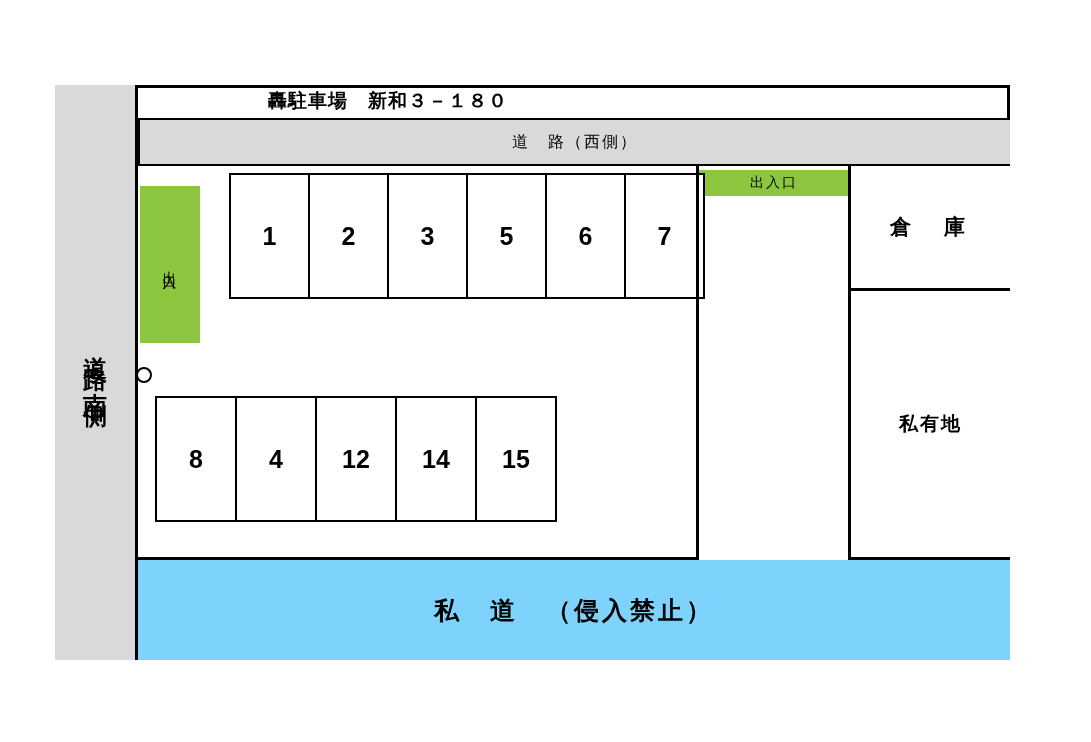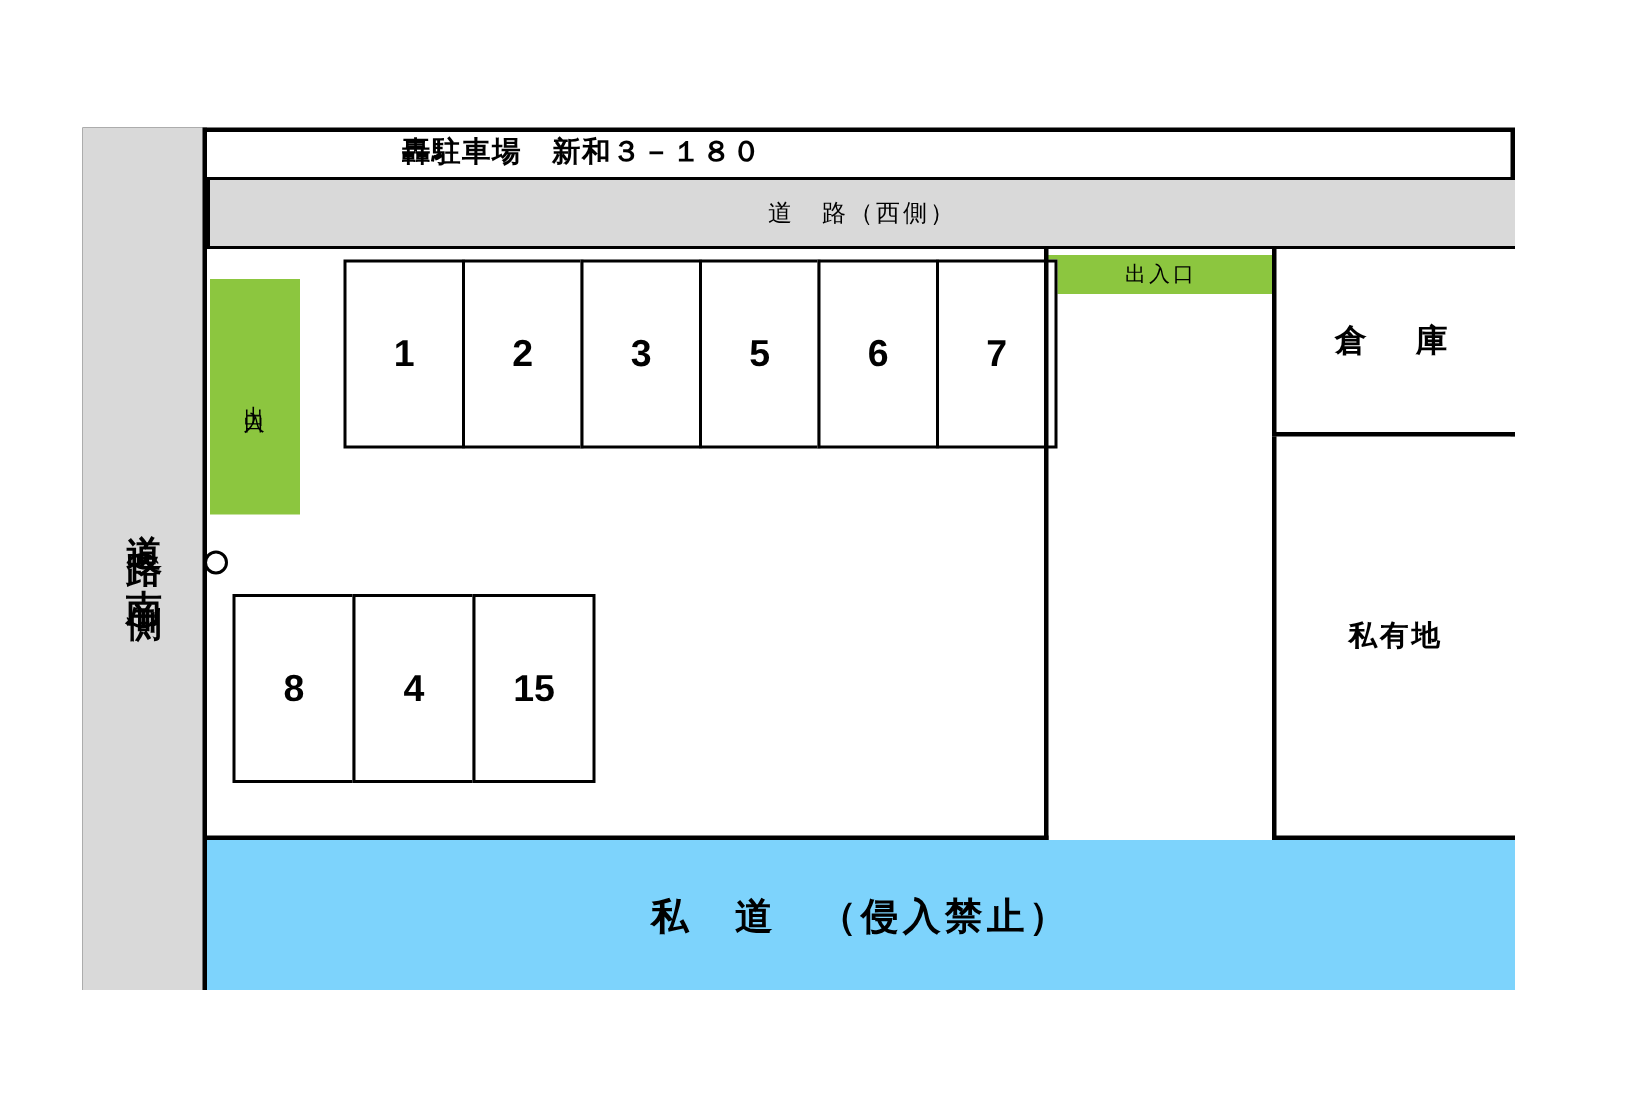--- a/index.html
+++ b/index.html
@@ -180,20 +180,22 @@
     <div class="stall">2</div>
     <div class="stall">3</div>
     <div class="stall">5</div>
     <div class="stall">6</div>
     <div class="stall">7</div>
   </div>
 
   <div class="abs stall-row" id="row-bottom">
     <div class="stall">8</div>
     <div class="stall">4</div>
+    <div class="stall">12</div>
+    <div class="stall">14</div>
     <div class="stall">15</div>
   </div>
 
   <div class="abs" id="lot-right-vline"></div>
   <div class="abs" id="lot-bottom-hline"></div>
 
   <div class="abs" id="private-land">
     <span>私有地</span>
   </div>
 

